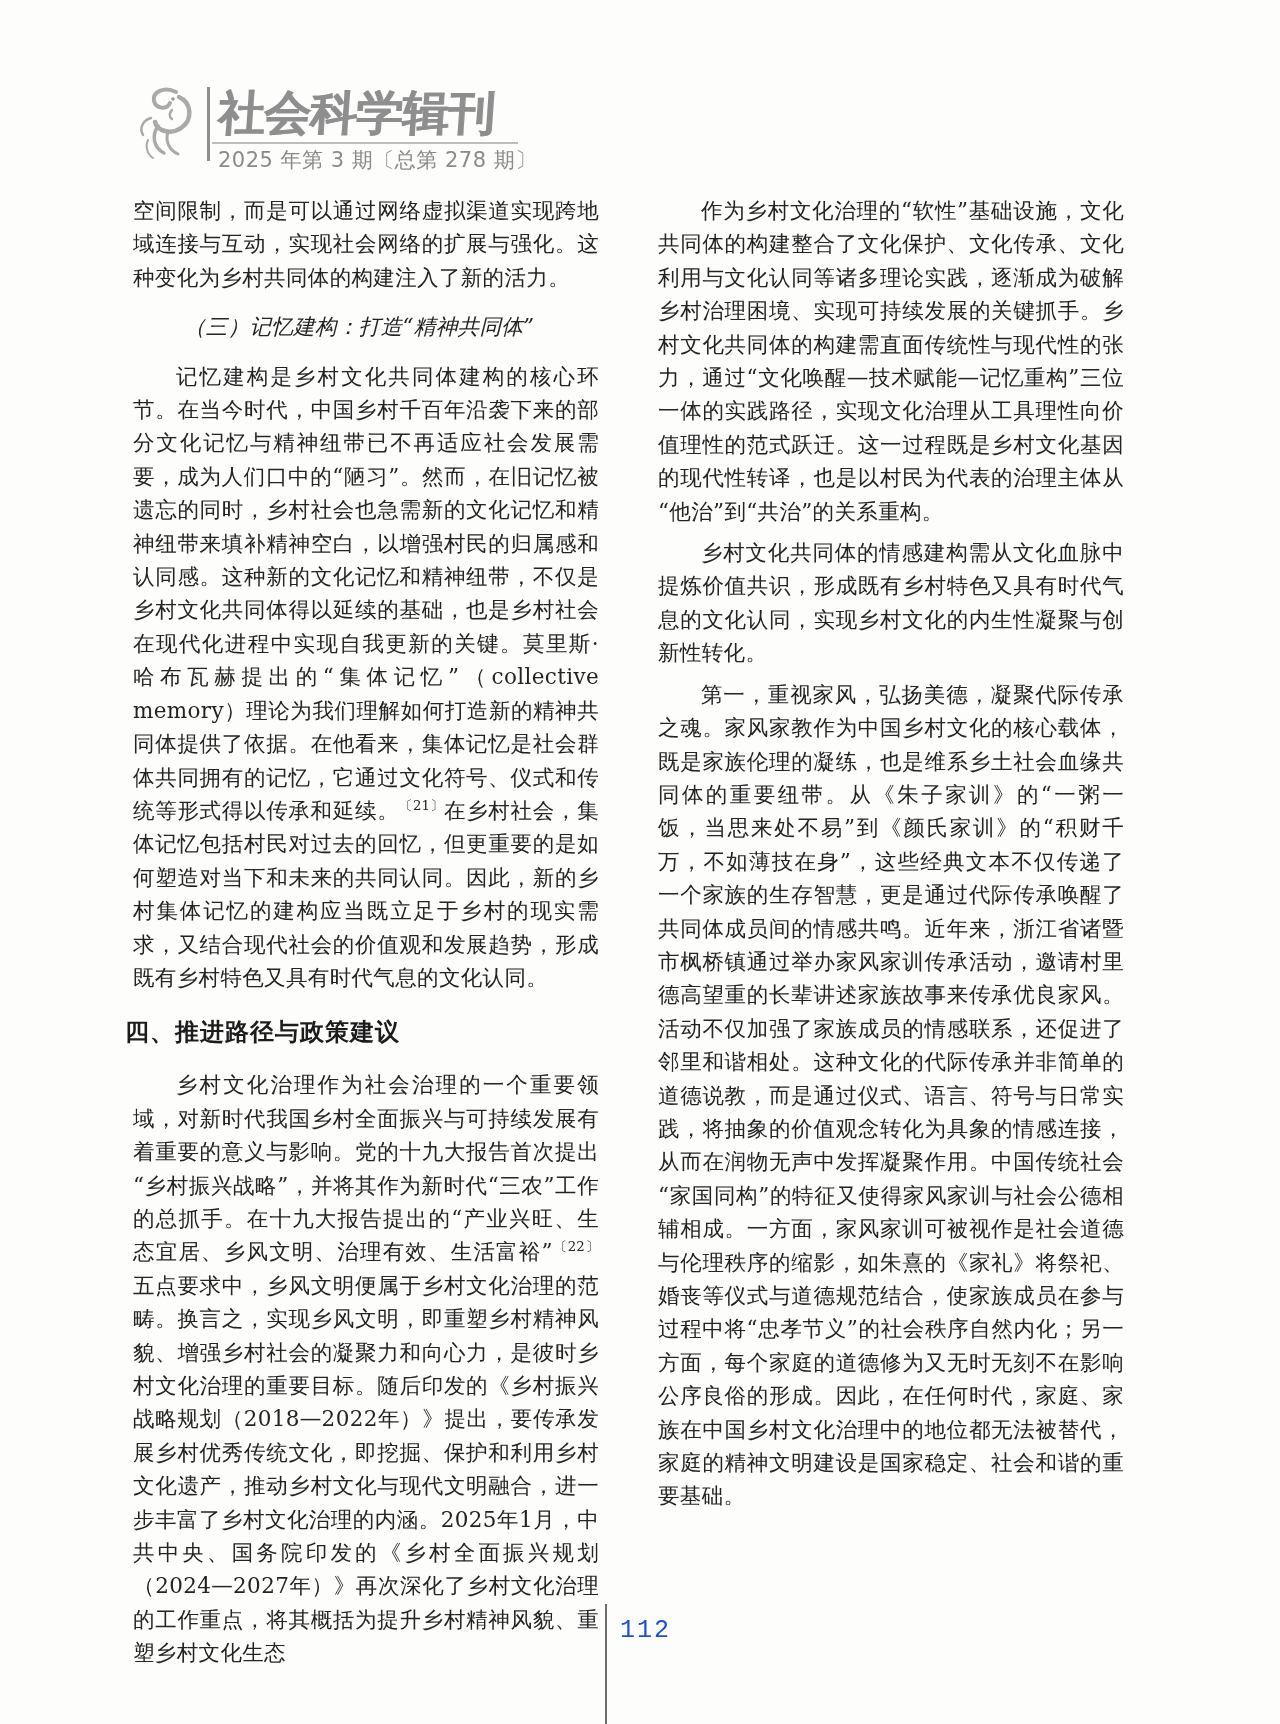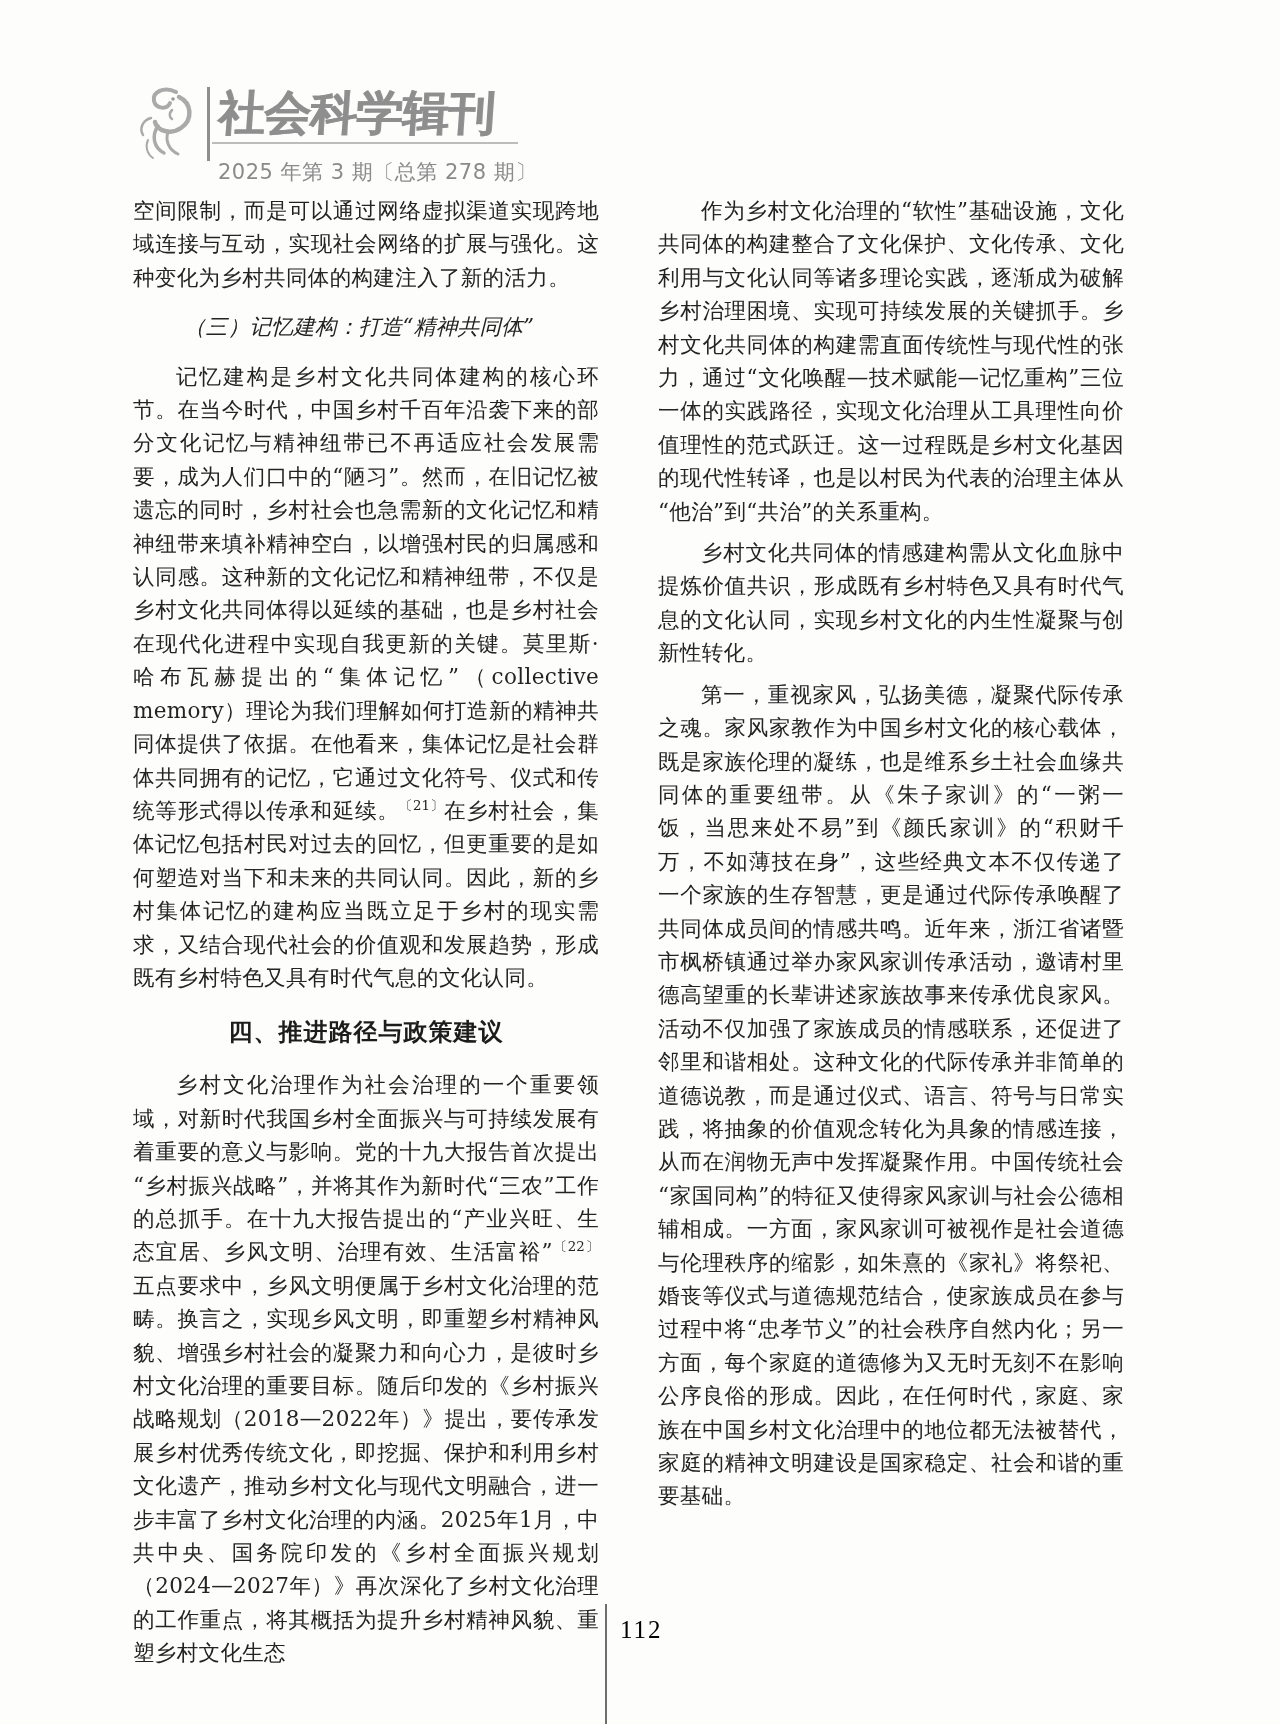--- a/index.html
+++ b/index.html
@@ -21,50 +21,50 @@
     font-size:47px;font-weight:900;color:#8e8e8e;
     letter-spacing:-1px;line-height:58px;white-space:nowrap;
     transform:skewX(-4deg);
     text-shadow:1px 0 0 #969696;
     font-family:"DejaVu Serif","Liberation Serif",serif;
   }
   .mast-rule{position:absolute;left:212px;top:142px;width:306px;height:2px;background:#bdbdbd;}
   .mast-issue{
     position:absolute;left:218px;top:146px;width:320px;
     font-family:"DejaVu Sans","Liberation Sans",sans-serif;
-    font-size:21px;color:#8a8a8a;letter-spacing:0.5px;white-space:nowrap;margin-top:12px;
+    font-size:21px;color:#8a8a8a;letter-spacing:0.5px;white-space:nowrap;
   }
 
   
   .col{
     position:absolute;top:186px;width:482px;
     font-size:21.5px;line-height:33.4px;letter-spacing:0.35px;
     text-align:justify;
   }
   .col-left{left:125px;}
   .col-right{left:650px;}
   .body-para{margin:8px;text-indent:2em;}
   .no-indent{text-indent:0;}
   .subhead{margin:16px;text-indent:2em;font-style:italic;}
   sup.ref{
     font-size:0.62em;vertical-align:super;line-height:0;letter-spacing:0;
   }
   .section-heading{
     margin:18px 0 16px 0;
     font-family:"DejaVu Sans","Liberation Sans",sans-serif;
     font-size:24px;font-weight:bold;color:#1c1c1c;
-    text-align:center;text-indent:0;letter-spacing:1px;line-height:40px;
+    text-align:left;text-indent:0;letter-spacing:1px;line-height:40px;
   }
 
   
   .footer-rule{position:absolute;left:605px;top:1604px;width:2px;height:120px;background:#6f6f6f;}
   .page-number{
     position:absolute;left:620px;top:1616px;
-    font-family:Liberation Serif, serif;
-    font-size:25px;color:#000000;letter-spacing:2px;
+    font-family:Liberation Mono, monospace;
+    font-size:25px;color:#1d4ed8;letter-spacing:2px;
   }
 </style>
 </head>
 <body>
 
 <div class="page">
 
   <header class="masthead">
     <svg class="phoenix" width="62" height="78" viewBox="0 0 62 78" fill="none">
       <g stroke="#aaaaaa" stroke-linecap="round" fill="none">

